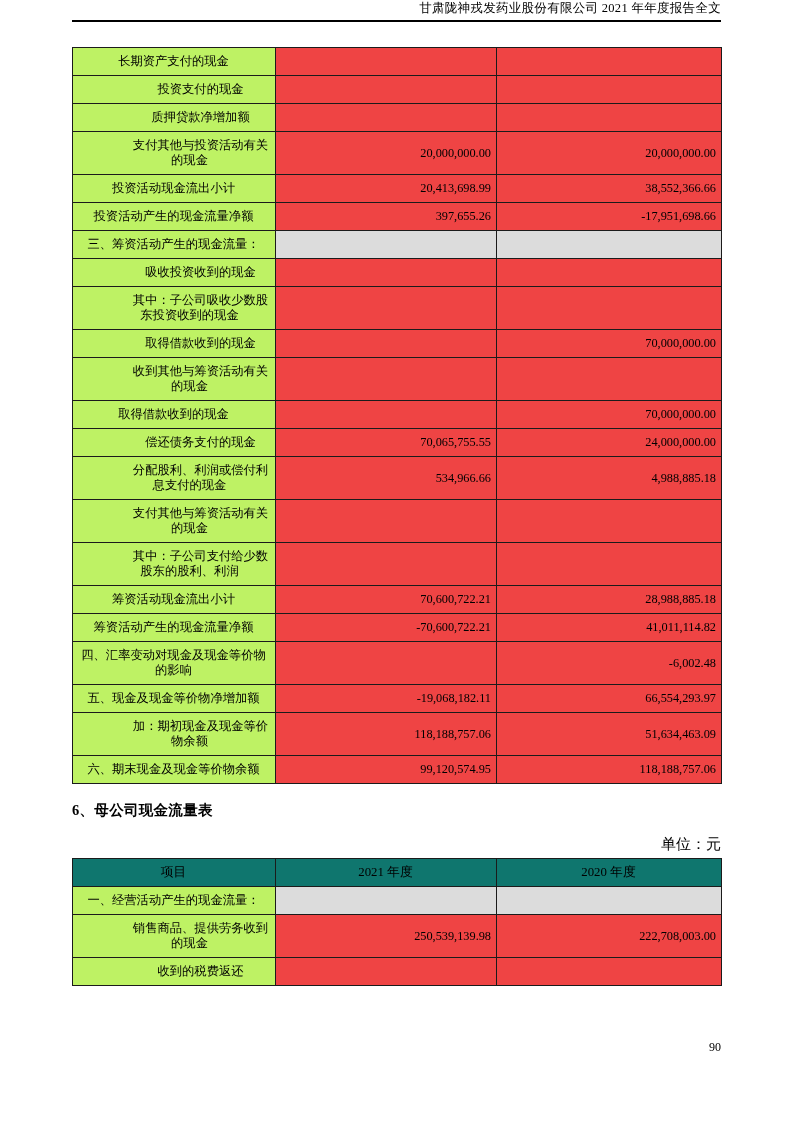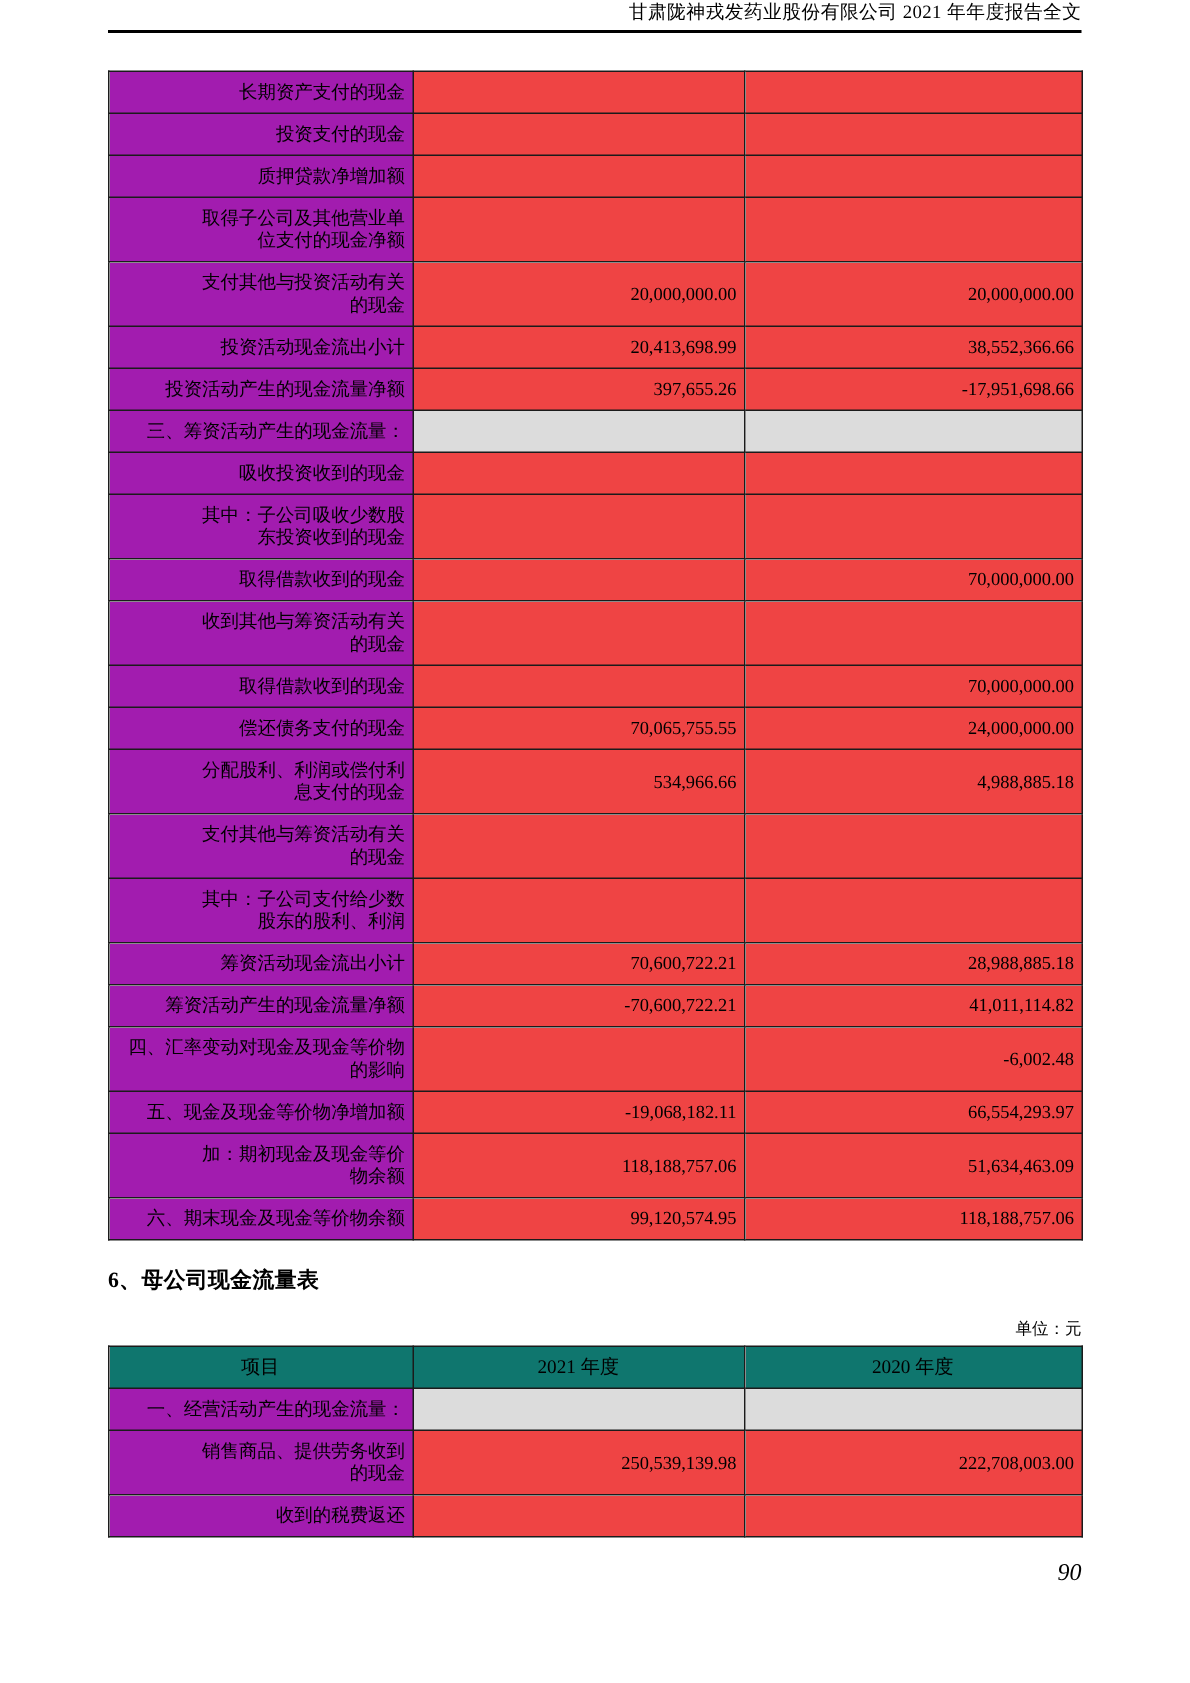--- a/index.html
+++ b/index.html
@@ -39,22 +39,22 @@
     line-height: 15px;
     vertical-align: middle;
     padding: 6px 5px 6px 4px;
     overflow: hidden;
   }
   col.c1 { width: 203px; }
   col.c2 { width: 221px; }
   col.c3 { width: 225px; }
 
   td.label-cell {
-    background: #a21caf;
-    text-align: right;
+    background: #bef264;
+    text-align: center;
     word-break: break-all;
   }
   td.label-cell.indent { text-indent: 22px; padding-left: 36px; }
   td.num-cell {
     background: #ef4444;
     text-align: right;
     padding-right: 5px;
     font-size: 12.5px;
     white-space: nowrap;
   }
@@ -72,29 +72,28 @@
   .section-heading {
     margin-top: 17px;
     font-size: 14.5px;
     font-weight: bold;
     letter-spacing: 0.3px;
   }
   .unit-label {
     margin-top: 15px;
     margin-bottom: 4px;
     text-align: right;
-    font-size: 11px;
+    font-size: 15px;
   }
 
   .page-number {
     position: absolute;
     top: 1040px;
     right: 72px;
-    font-size: 16px;
-    font-style: italic;
+    font-size: 12px;
   }
 </style>
 </head>
 <body>
 
 <div class="page">
   <div class="content">
 
     <div class="page-header">
       <span>甘肃陇神戎发药业股份有限公司 2021 年年度报告全文</span>
@@ -113,25 +112,20 @@
             <td class="num-cell"></td>
             <td class="num-cell"></td>
           </tr>
           <tr>
             <td class="label-cell indent">投资支付的现金</td>
             <td class="num-cell"></td>
             <td class="num-cell"></td>
           </tr>
           <tr>
             <td class="label-cell indent">质押贷款净增加额</td>
-            <td class="num-cell"></td>
-            <td class="num-cell"></td>
-          </tr>
-          <tr>
-            <td class="label-cell indent">取得子公司及其他营业单位支付的现金净额</td>
             <td class="num-cell"></td>
             <td class="num-cell"></td>
           </tr>
           <tr>
             <td class="label-cell indent">支付其他与投资活动有关的现金</td>
             <td class="num-cell">20,000,000.00</td>
             <td class="num-cell">20,000,000.00</td>
           </tr>
           <tr>
             <td class="label-cell">投资活动现金流出小计</td>

